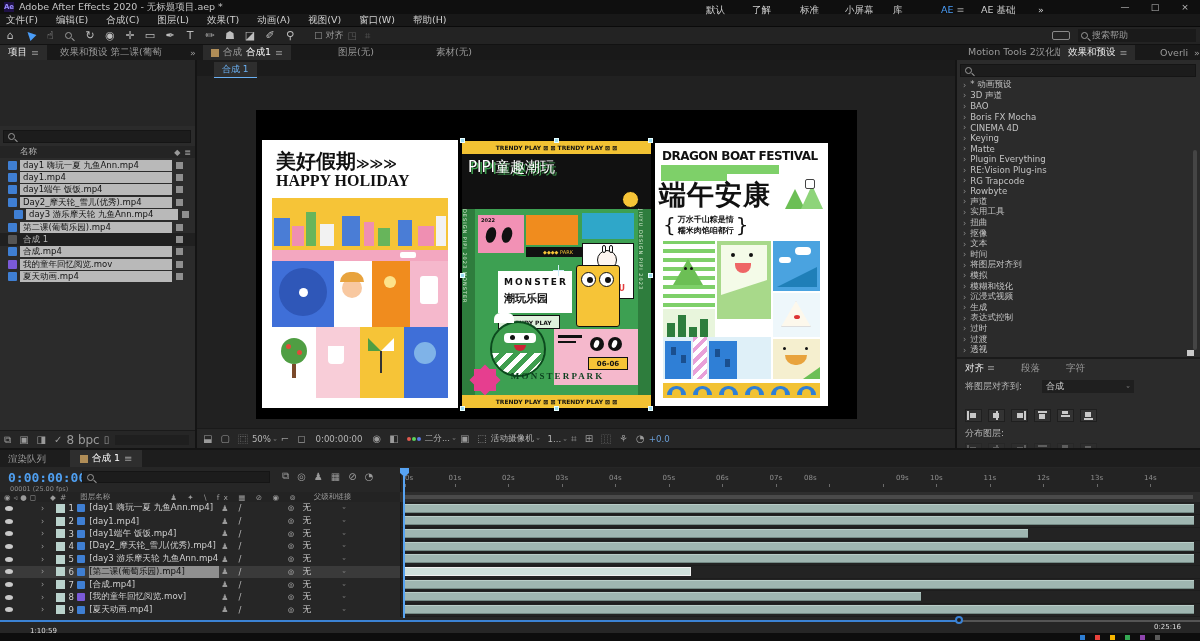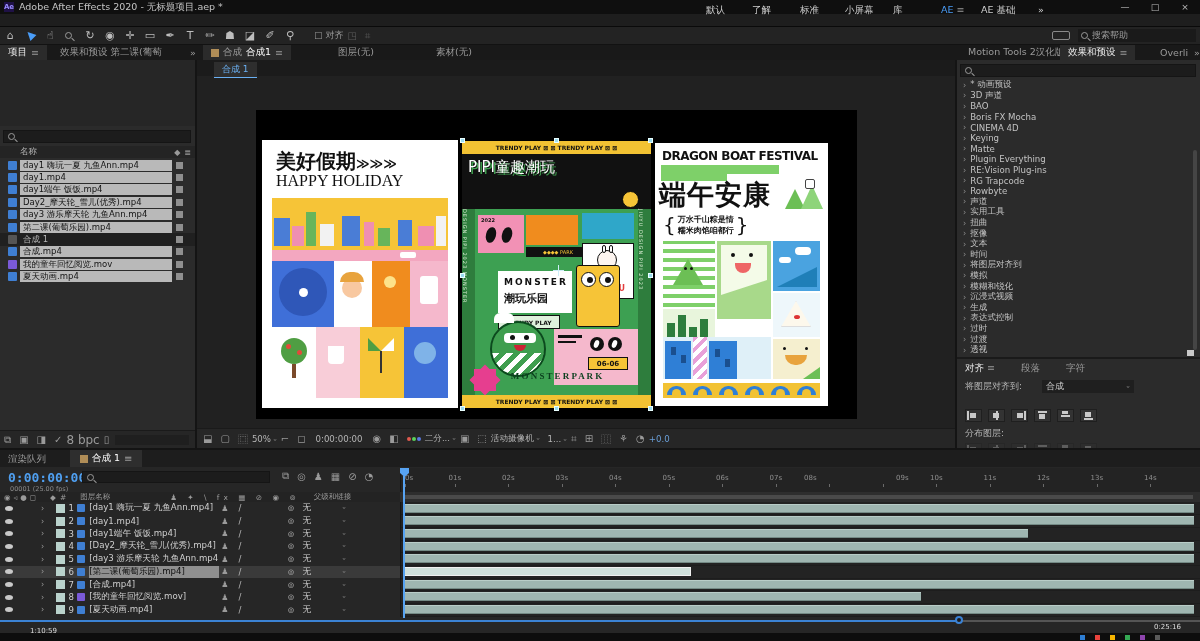--- a/index.html
+++ b/index.html
@@ -80,20 +80,31 @@
 
   <div id="titlebar" class="abs">
     <div id="ae-logo">Ae</div>
     <span>Adobe After Effects 2020 - 无标题项目.aep *</span>
     <span style="flex:1"></span>
     <span class="winbtn">—</span>
     <span class="winbtn">□</span>
     <span class="winbtn">×</span>
   </div>
 
+  <div id="menubar" class="abs">
+      <span>文件(F)</span>
+      <span>编辑(E)</span>
+      <span>合成(C)</span>
+      <span>图层(L)</span>
+      <span>效果(T)</span>
+      <span>动画(A)</span>
+      <span>视图(V)</span>
+      <span>窗口(W)</span>
+      <span>帮助(H)</span>
+    </div>
 
   <div id="toolbar" class="abs">
     <div id="tools" class="flex">
         <span class="tool">⌂</span>
         <span class="tool sel" style="transform: rotate(-135deg);">▶</span>
         <span class="tool">☝</span>
         <span class="tool">
           <span class="mag"></span>
         </span>
         <span class="tool">↻</span>
@@ -177,21 +188,21 @@
         <div class="prow" style="top: 24.8px;">
           <span class="pico" style="background: rgb(63, 127, 211);"></span>
           <span class="pchip">day1端午 饭饭.mp4</span>
           <span class="psq"></span>
         </div>
         <div class="prow" style="top: 37.2px;">
           <span class="pico" style="background: rgb(63, 127, 211);"></span>
           <span class="pchip">Day2_摩天轮_雪儿(优秀).mp4</span>
           <span class="psq"></span>
         </div>
-        <div class="prow" style="top: 49px;">
+        <div class="prow" style="top: 49px; justify-content: center;">
           <span class="pico" style="background: rgb(63, 127, 211);"></span>
           <span class="pchip">day3 游乐摩天轮 九鱼Ann.mp4</span>
           <span class="psq"></span>
         </div>
         <div class="prow" style="top: 62px;">
           <span class="pico" style="background: rgb(63, 127, 211);"></span>
           <span class="pchip">第二课(葡萄乐园).mp4</span>
           <span class="psq"></span>
         </div>
         <div class="prow" style="top: 74.4px; background: rgb(32, 32, 32);">
@@ -228,21 +239,21 @@
 
   <div id="viewer" class="abs">
     <div class="abs" style="left:0;top:0;width:758px;height:16px;background:#1b1b1b">
       <span class="abs" style="left:17px;top:2px;background:#2e2e2e;color:#6ab0f3;font-size:9px;padding:1px 8px;border-bottom:1px solid #6ab0f3">合成 1</span>
     </div>
 
     <div id="compblack">
 
       <div id="p1">
         <div class="abs" style="left:14px;top:8px;font-size:20px;font-weight:900"><span>美好假期</span><span style="font-size:13px">≫≫≫</span></div>
-        <div class="abs" style="left:14px;top:32px;font-size:16px;font-weight:normal;font-family:'Liberation Serif',serif">HAPPY HOLIDAY</div>
+        <div class="abs" style="left:14px;top:32px;font-size:16px;font-weight:bold;font-family:'Liberation Serif',serif">HAPPY HOLIDAY</div>
         <div class="abs" style="left:10px;top:58px;width:176px;height:200px">
           <div class="abs" id="city" style="left:0;top:0;width:176px;height:52px;background:#f6c437;overflow:hidden">
               <div class="abs" style="left: 2px; top: 20px; width: 16px; height: 28px; background: rgb(74, 125, 214);"></div>
               <div class="abs" style="left: 20px; top: 28px; width: 12px; height: 20px; background: rgb(239, 143, 178);"></div>
               <div class="abs" style="left: 34px; top: 14px; width: 10px; height: 34px; background: rgb(103, 181, 91);"></div>
               <div class="abs" style="left: 48px; top: 26px; width: 14px; height: 22px; background: rgb(242, 242, 242);"></div>
               <div class="abs" style="left: 70px; top: 18px; width: 18px; height: 30px; background: rgb(74, 125, 214);"></div>
               <div class="abs" style="left: 92px; top: 24px; width: 10px; height: 24px; background: rgb(239, 143, 178);"></div>
               <div class="abs" style="left: 106px; top: 30px; width: 12px; height: 18px; background: rgb(103, 181, 91);"></div>
               <div class="abs" style="left: 126px; top: 22px; width: 14px; height: 26px; background: rgb(74, 125, 214);"></div>

